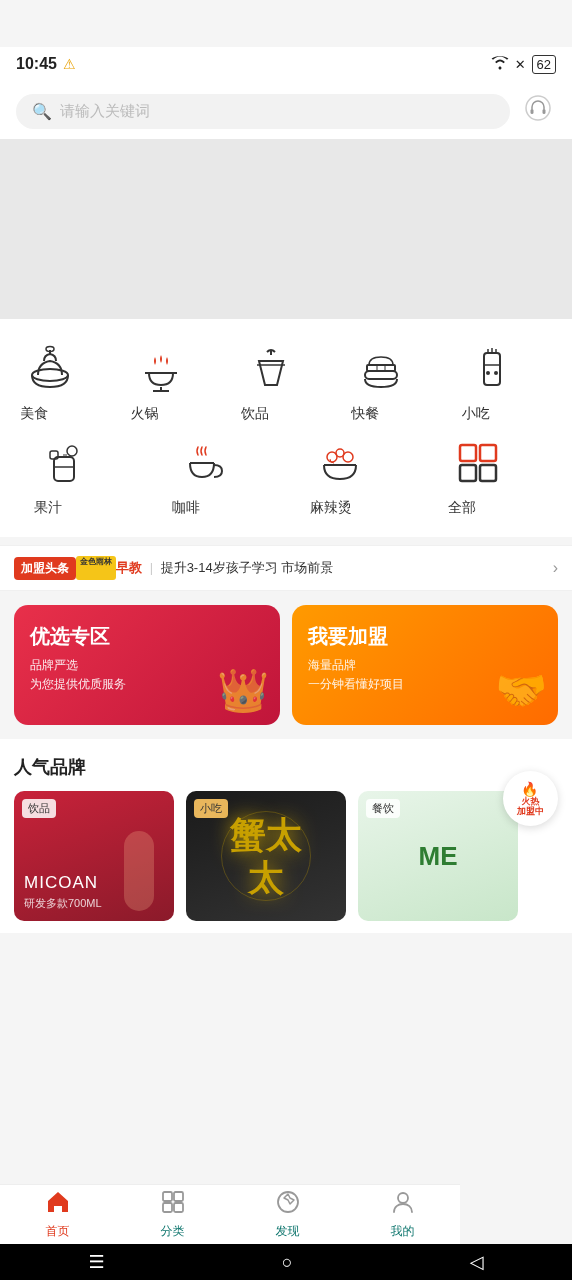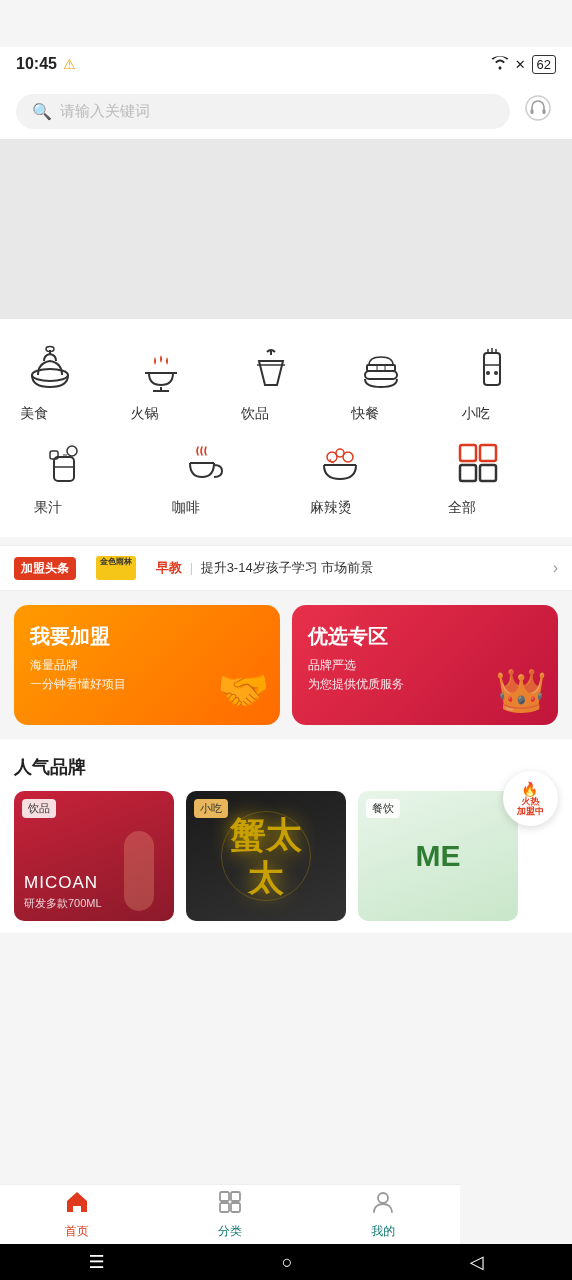--- a/index.html
+++ b/index.html
@@ -121,21 +121,21 @@
       color: #333;
     }
 
     
     .ad-banner {
       background: #fff;
       margin-top: 8px;
       padding: 10px 14px;
       display: flex;
       align-items: center;
-      gap: 20px;
+      gap: 0;
       border-top: 1px solid #f0f0f0;
       border-bottom: 1px solid #f0f0f0;
     }
     .ad-tag {
       background: #e03a1e;
       color: #fff;
       font-size: 12px;
       padding: 3px 7px;
       border-radius: 4px;
       white-space: nowrap;
@@ -524,32 +524,32 @@
   <div class="ad-text">
     <span class="highlight">早教</span>
     <span style="color:#ccc;margin:0 4px;">|</span>
     <span> 提升3-14岁孩子学习 市场前景</span>
   </div>
   <span class="ad-arrow">›</span>
 </div>
 
 <div class="promo-cards">
 
+  <div class="promo-card red">
+    <div class="promo-title">优选专区</div>
+    <div class="promo-subtitle">品牌严选</div>
+    <div class="promo-subtitle">为您提供优质服务</div>
+    <div class="promo-icon">👑</div>
+  </div>
+
   <div class="promo-card orange">
     <div class="promo-title">我要加盟</div>
     <div class="promo-subtitle">海量品牌</div>
     <div class="promo-subtitle">一分钟看懂好项目</div>
     <div class="promo-icon">🤝</div>
-  </div>
-
-  <div class="promo-card red">
-    <div class="promo-title">优选专区</div>
-    <div class="promo-subtitle">品牌严选</div>
-    <div class="promo-subtitle">为您提供优质服务</div>
-    <div class="promo-icon">👑</div>
   </div>
 </div>
 
 <div class="popular-brands">
   <div class="section-title">人气品牌</div>
   <div style="position:relative;">
     <div class="hot-badge" style="position:absolute;right:0;top:-20px;z-index:10;">
       <span class="hot-badge-emoji">🔥</span>
       <span class="hot-badge-text">火热</span>
       <span class="hot-badge-text">加盟中</span>
@@ -572,21 +572,21 @@
         <div class="brand-tag" style="background:rgba(255,200,100,0.9);color:#333;">小吃</div>
         <div style="position:absolute;top:50%;left:50%;transform:translate(-50%,-50%);display:flex;align-items:center;justify-content:center;">
           <div style="font-size:36px;color:#c8a000;font-weight:bold;text-align:center;line-height:1.2;text-shadow:0 0 20px #c8a000;">蟹太太</div>
         </div>
 
         <div style="position:absolute;top:50%;left:50%;transform:translate(-50%,-50%);width:90px;height:90px;border-radius:50%;border:1.5px solid rgba(200,160,0,0.3);"></div>
       </div>
 
       <div class="brand-card third">
         <div class="brand-tag">餐饮</div>
-        <div style="position:absolute;top:50%;left:50%;transform:translate(-50%,-50%);font-size:30px;font-weight:bold;color:#2e7d32;">ME</div>
+        <div style="position:absolute;top:50%;left:50%;transform:translate(-50%,-50%);font-size:26px;font-weight:bold;color:#2e7d32;">ME</div>
       </div>
     </div>
   </div>
 </div>
 
 <div class="bottom-nav">
   <div class="nav-item active">
     <span class="nav-icon" style="color:#e03a1e;">
       <svg width="26" height="26" viewBox="0 0 26 26" fill="none">
         <path d="M3 12L13 3L23 12V23H17V17H9V23H3V12Z" fill="#e03a1e"></path>
@@ -601,20 +601,29 @@
         <rect x="14" y="3" width="9" height="9" rx="1.5" stroke="#999" stroke-width="1.8" fill="none"></rect>
         <rect x="3" y="14" width="9" height="9" rx="1.5" stroke="#999" stroke-width="1.8" fill="none"></rect>
         <rect x="14" y="14" width="9" height="9" rx="1.5" stroke="#999" stroke-width="1.8" fill="none"></rect>
       </svg>
     </span>
     <span class="nav-label">分类</span>
   </div>
   <div class="nav-item">
     <span class="nav-icon" style="color:#999;">
       <svg width="26" height="26" viewBox="0 0 26 26" fill="none">
+        <circle cx="13" cy="13" r="10" stroke="#999" stroke-width="1.8" fill="none"></circle>
+        <path d="M9 9l4 2 2 4 4-4-4-2-2-4-4 4z" stroke="#999" stroke-width="1.5" fill="none" stroke-linejoin="round"></path>
+      </svg>
+    </span>
+    <span class="nav-label">发现</span>
+  </div>
+  <div class="nav-item">
+    <span class="nav-icon" style="color:#999;">
+      <svg width="26" height="26" viewBox="0 0 26 26" fill="none">
         <circle cx="13" cy="9" r="5" stroke="#999" stroke-width="1.8" fill="none"></circle>
         <path d="M4 23c0-5 4-8 9-8s9 3 9 8" stroke="#999" stroke-width="1.8" stroke-linecap="round" fill="none"></path>
       </svg>
     </span>
     <span class="nav-label">我的</span>
   </div>
 </div>
 
 <div class="android-nav">
   <span class="android-nav-btn">☰</span>

